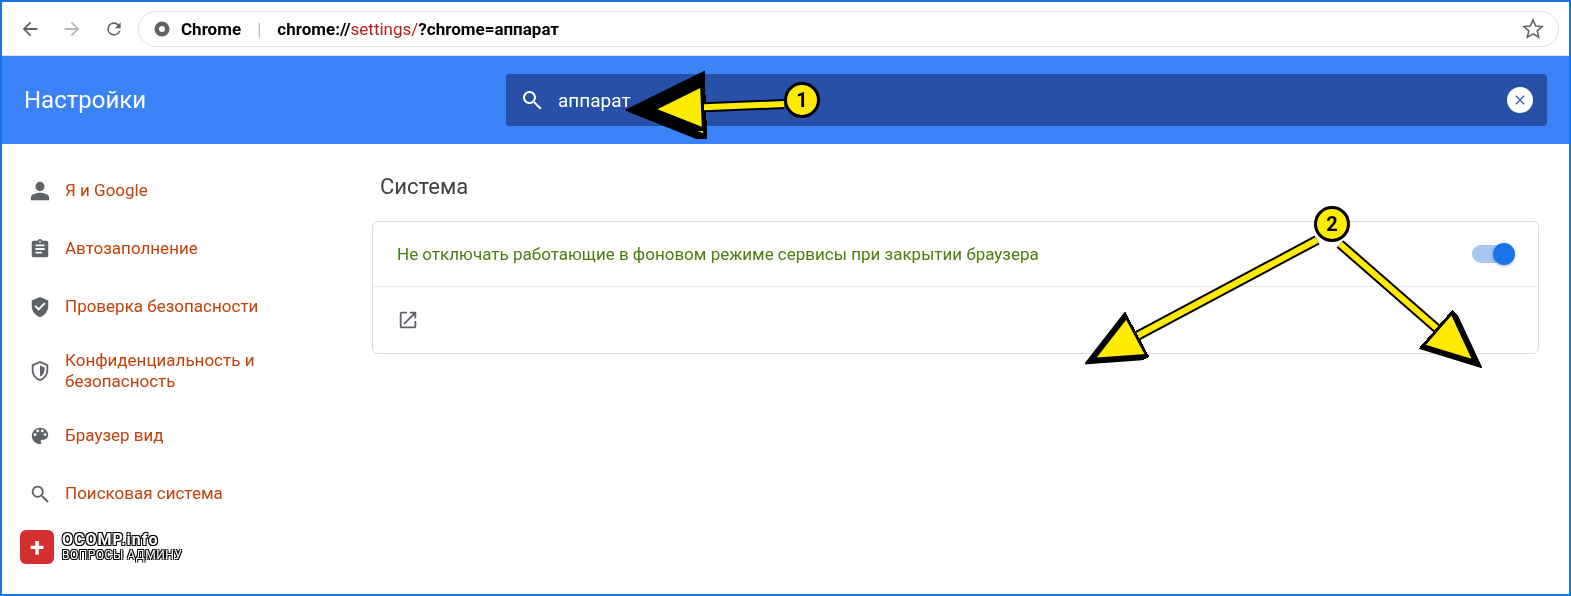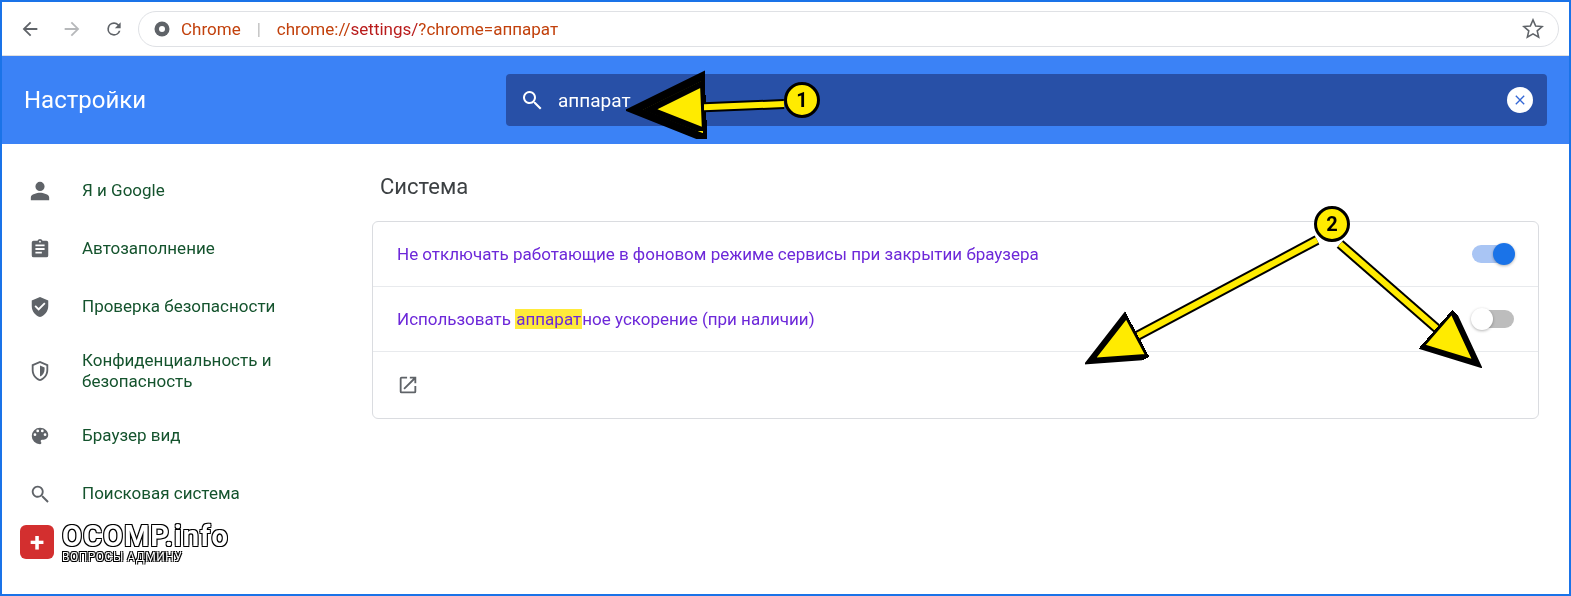--- a/index.html
+++ b/index.html
@@ -36,21 +36,21 @@
     border: 1px solid #dfe1e5;
     border-radius: 18px;
     display: flex;
     align-items: center;
     padding: 0 14px;
     gap: 10px;
     font-size: 17px;
     color: #5f6368;
   }
   .omnibox .url-path { color: #b91c1c; }
-  .omnibox .url-prefix { color: #c2410c; }
+  .omnibox .url-prefix { color: #000000; font-weight: bold; }
   .omnibox .divider { margin: 0 6px; color: #bbb; }
 
   
   .settings-header {
     height: 88px;
     background: #3b82f6;
     display: flex;
     align-items: center;
     padding: 0 22px;
     gap: 22px;
@@ -91,24 +91,24 @@
   }
   .sidebar {
     width: 340px;
     padding: 18px 0;
     display: flex;
     flex-direction: column;
   }
   .sidebar-item {
     display: flex;
     align-items: center;
-    gap: 30px;
+    gap: 13px;
     padding: 14px 26px;
     font-size: 17px;
-    color: #14532d;
+    color: #c2410c;
     min-height: 58px;
     cursor: pointer;
   }
   .sidebar-item .ic {
     width: 24px; height: 24px;
     flex-shrink: 0;
     color: #5f6368;
     display: flex; align-items: center; justify-content: center;
   }
   .sidebar-item .lbl { line-height: 1.25; }
@@ -127,21 +127,21 @@
     border-radius: 6px;
     background: #fff;
   }
   .setting-row {
     display: flex;
     align-items: center;
     justify-content: space-between;
     padding: 22px 24px;
     border-top: 1px solid #e8eaed;
     font-size: 17px;
-    color: #6d28d9;
+    color: #4d7c0f;
   }
   .setting-row:first-child { border-top: 0; }
   .setting-row .label { flex: 1; }
   .highlight {
     background: #ffeb3b;
     padding: 0 1px;
   }
 
   
   .toggle {
@@ -193,21 +193,21 @@
     width: 34px; height: 34px;
     background: #d32f2f;
     border-radius: 6px;
     color: #fff;
     display: flex; align-items: center; justify-content: center;
     font-size: 26px;
     font-weight: 700;
   }
   .watermark .wm-col { display: flex; flex-direction: column; line-height: 1.05; }
   .watermark .txt {
-    font-size: 29px;
+    font-size: 16px;
     font-weight: 700;
     color: #fff;
     letter-spacing: 1px;
     text-shadow: -1px -1px 0 #000, 1px -1px 0 #000, -1px 1px 0 #000, 1px 1px 0 #000;
   }
   .watermark .sub {
     font-size: 12px;
     color: #fff;
     text-shadow: -1px -1px 0 #000, 1px -1px 0 #000, -1px 1px 0 #000, 1px 1px 0 #000;
     letter-spacing: .5px;
@@ -328,28 +328,20 @@
     <div class="section-title">Система</div>
     <div class="settings-card">
 
       <div class="setting-row">
         <span class="label">Не отключать работающие в фоновом режиме сервисы при закрытии браузера</span>
         <div class="toggle on">
             <div class="knob"></div>
           </div>
       </div>
 
-      <div class="setting-row">
-        <span class="label">
-          <span>Использовать </span><span class="highlight">аппарат</span><span>ное ускорение (при наличии)</span>
-        </span>
-        <div class="toggle off">
-            <div class="knob"></div>
-          </div>
-      </div>
 
       <div class="setting-row">
         <svg width="22" height="22" viewBox="0 0 24 24">
             <path fill="#5f6368" d="M14 3v2h3.59L7 15.59 8.41 17 19 6.41V10h2V3zM5 5h6V3H5a2 2 0 0 0-2 2v14a2 2 0 0 0 2 2h14a2 2 0 0 0 2-2v-6h-2v6H5z"></path>
           </svg>
       </div>
 
     </div>
   </div>
 </div>

